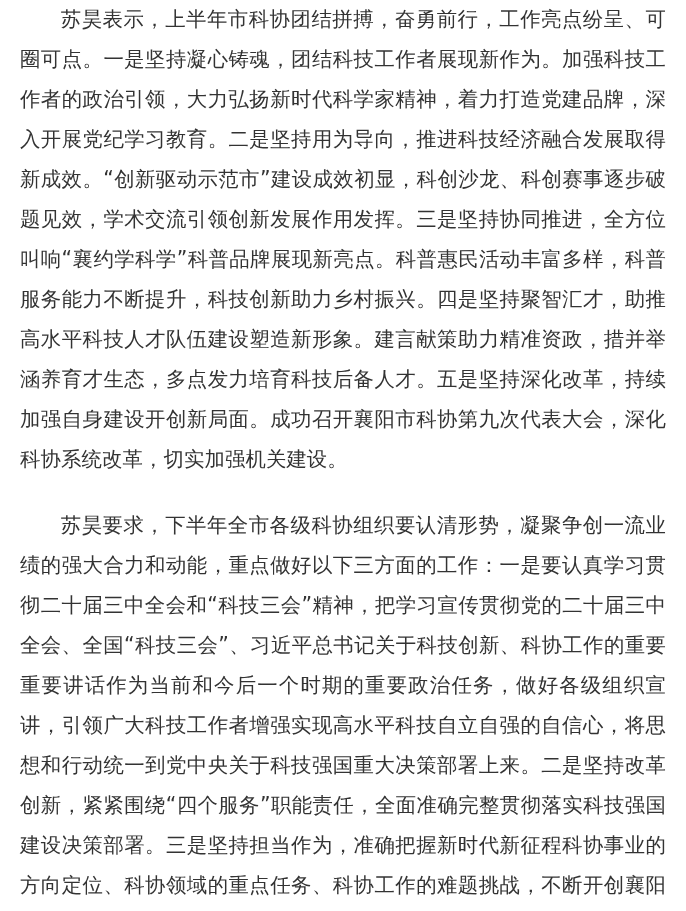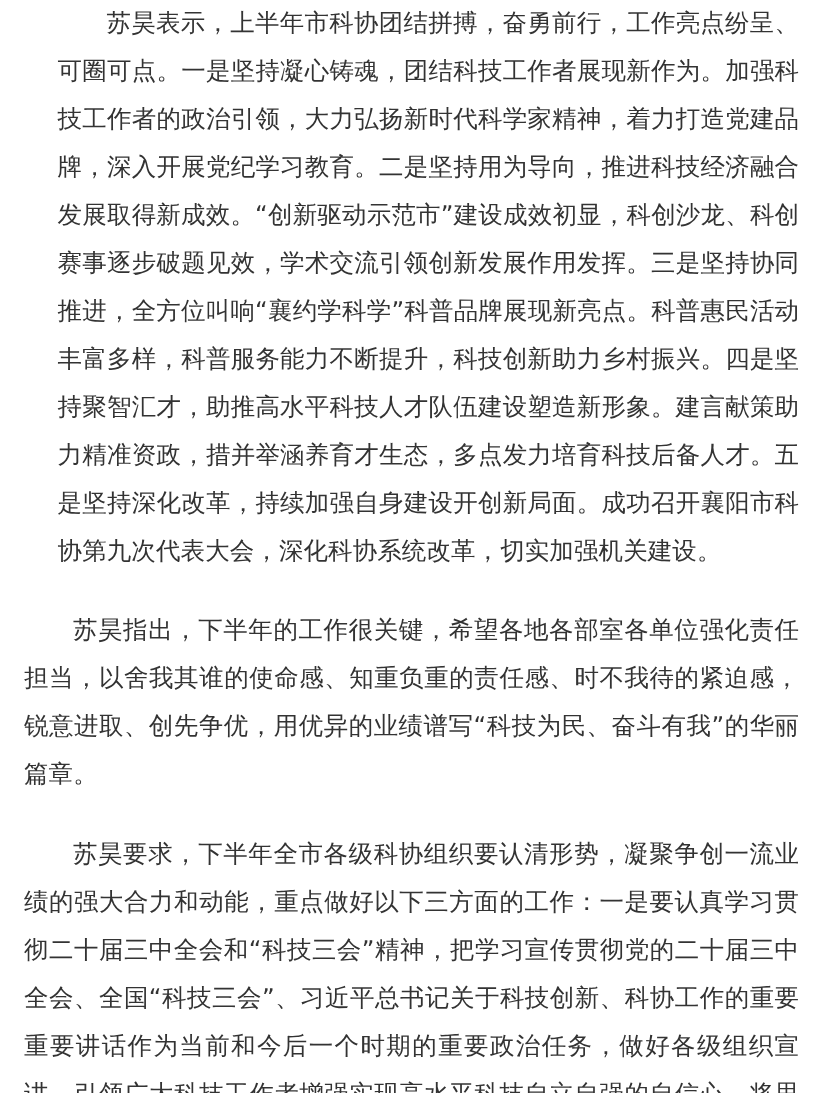--- a/index.html
+++ b/index.html
@@ -10,22 +10,21 @@
     color: #333333;
     font-size: 20.4px;
     line-height: 40px;
   }
   .para {
     margin: 0 0 26px 0;
     text-indent: 2em;
     text-align: justify;
     letter-spacing: 0.1px;
   }
-  .para:first-child { margin-top: -1px; margin-left: 28px; }
+  .para:first-child { margin-top: -1px; }
 </style>
 </head>
 <body>
 
 <div class="article">
   <p class="para">苏昊表示，上半年市科协团结拼搏，奋勇前行，工作亮点纷呈、可圈可点。一是坚持凝心铸魂，团结科技工作者展现新作为。加强科技工作者的政治引领，大力弘扬新时代科学家精神，着力打造党建品牌，深入开展党纪学习教育。二是坚持用为导向，推进科技经济融合发展取得新成效。“创新驱动示范市”建设成效初显，科创沙龙、科创赛事逐步破题见效，学术交流引领创新发展作用发挥。三是坚持协同推进，全方位叫响“襄约学科学”科普品牌展现新亮点。科普惠民活动丰富多样，科普服务能力不断提升，科技创新助力乡村振兴。四是坚持聚智汇才，助推高水平科技人才队伍建设塑造新形象。建言献策助力精准资政，措并举涵养育才生态，多点发力培育科技后备人才。五是坚持深化改革，持续加强自身建设开创新局面。成功召开襄阳市科协第九次代表大会，深化科协系统改革，切实加强机关建设。</p>
-  <p class="para">苏昊指出，下半年的工作很关键，希望各地各部室各单位强化责任担当，以舍我其谁的使命感、知重负重的责任感、时不我待的紧迫感，锐意进取、创先争优，用优异的业绩谱写“科技为民、奋斗有我”的华丽篇章。</p>
   <p class="para"><span>苏昊要求，下半年全市各级科协组织要认清形势，凝聚争创一流业绩的强大合力和动能，重点做好以下三方面的工作：一是要认真学习贯彻二十届三中全会和“科技三会”精神，把学习宣传贯彻党的二十届三中全会、全国“科技三会”、习近平总书记关于科技创新、科协工作的重要重要讲话作为当前和今后一个时期的重要政治任务，做好各级组织宣讲，引领广大科技工作者增强实现高水平科技自立自强的自信心，将思想和行动统一到党中央关于科技强国重大决策部署上来。二是坚持改革创新，紧紧围绕“四个服务”职能责任，全面准确完整贯彻落实科技强国建设决策部署。三是坚持担当作为，准确把握新时代新征程科协事业的方向定位、科协领域的重点任务、科协工作的难题挑战，不断开创襄阳科协工作新局</span><br></p>
 </div>
 
 </body></html>

